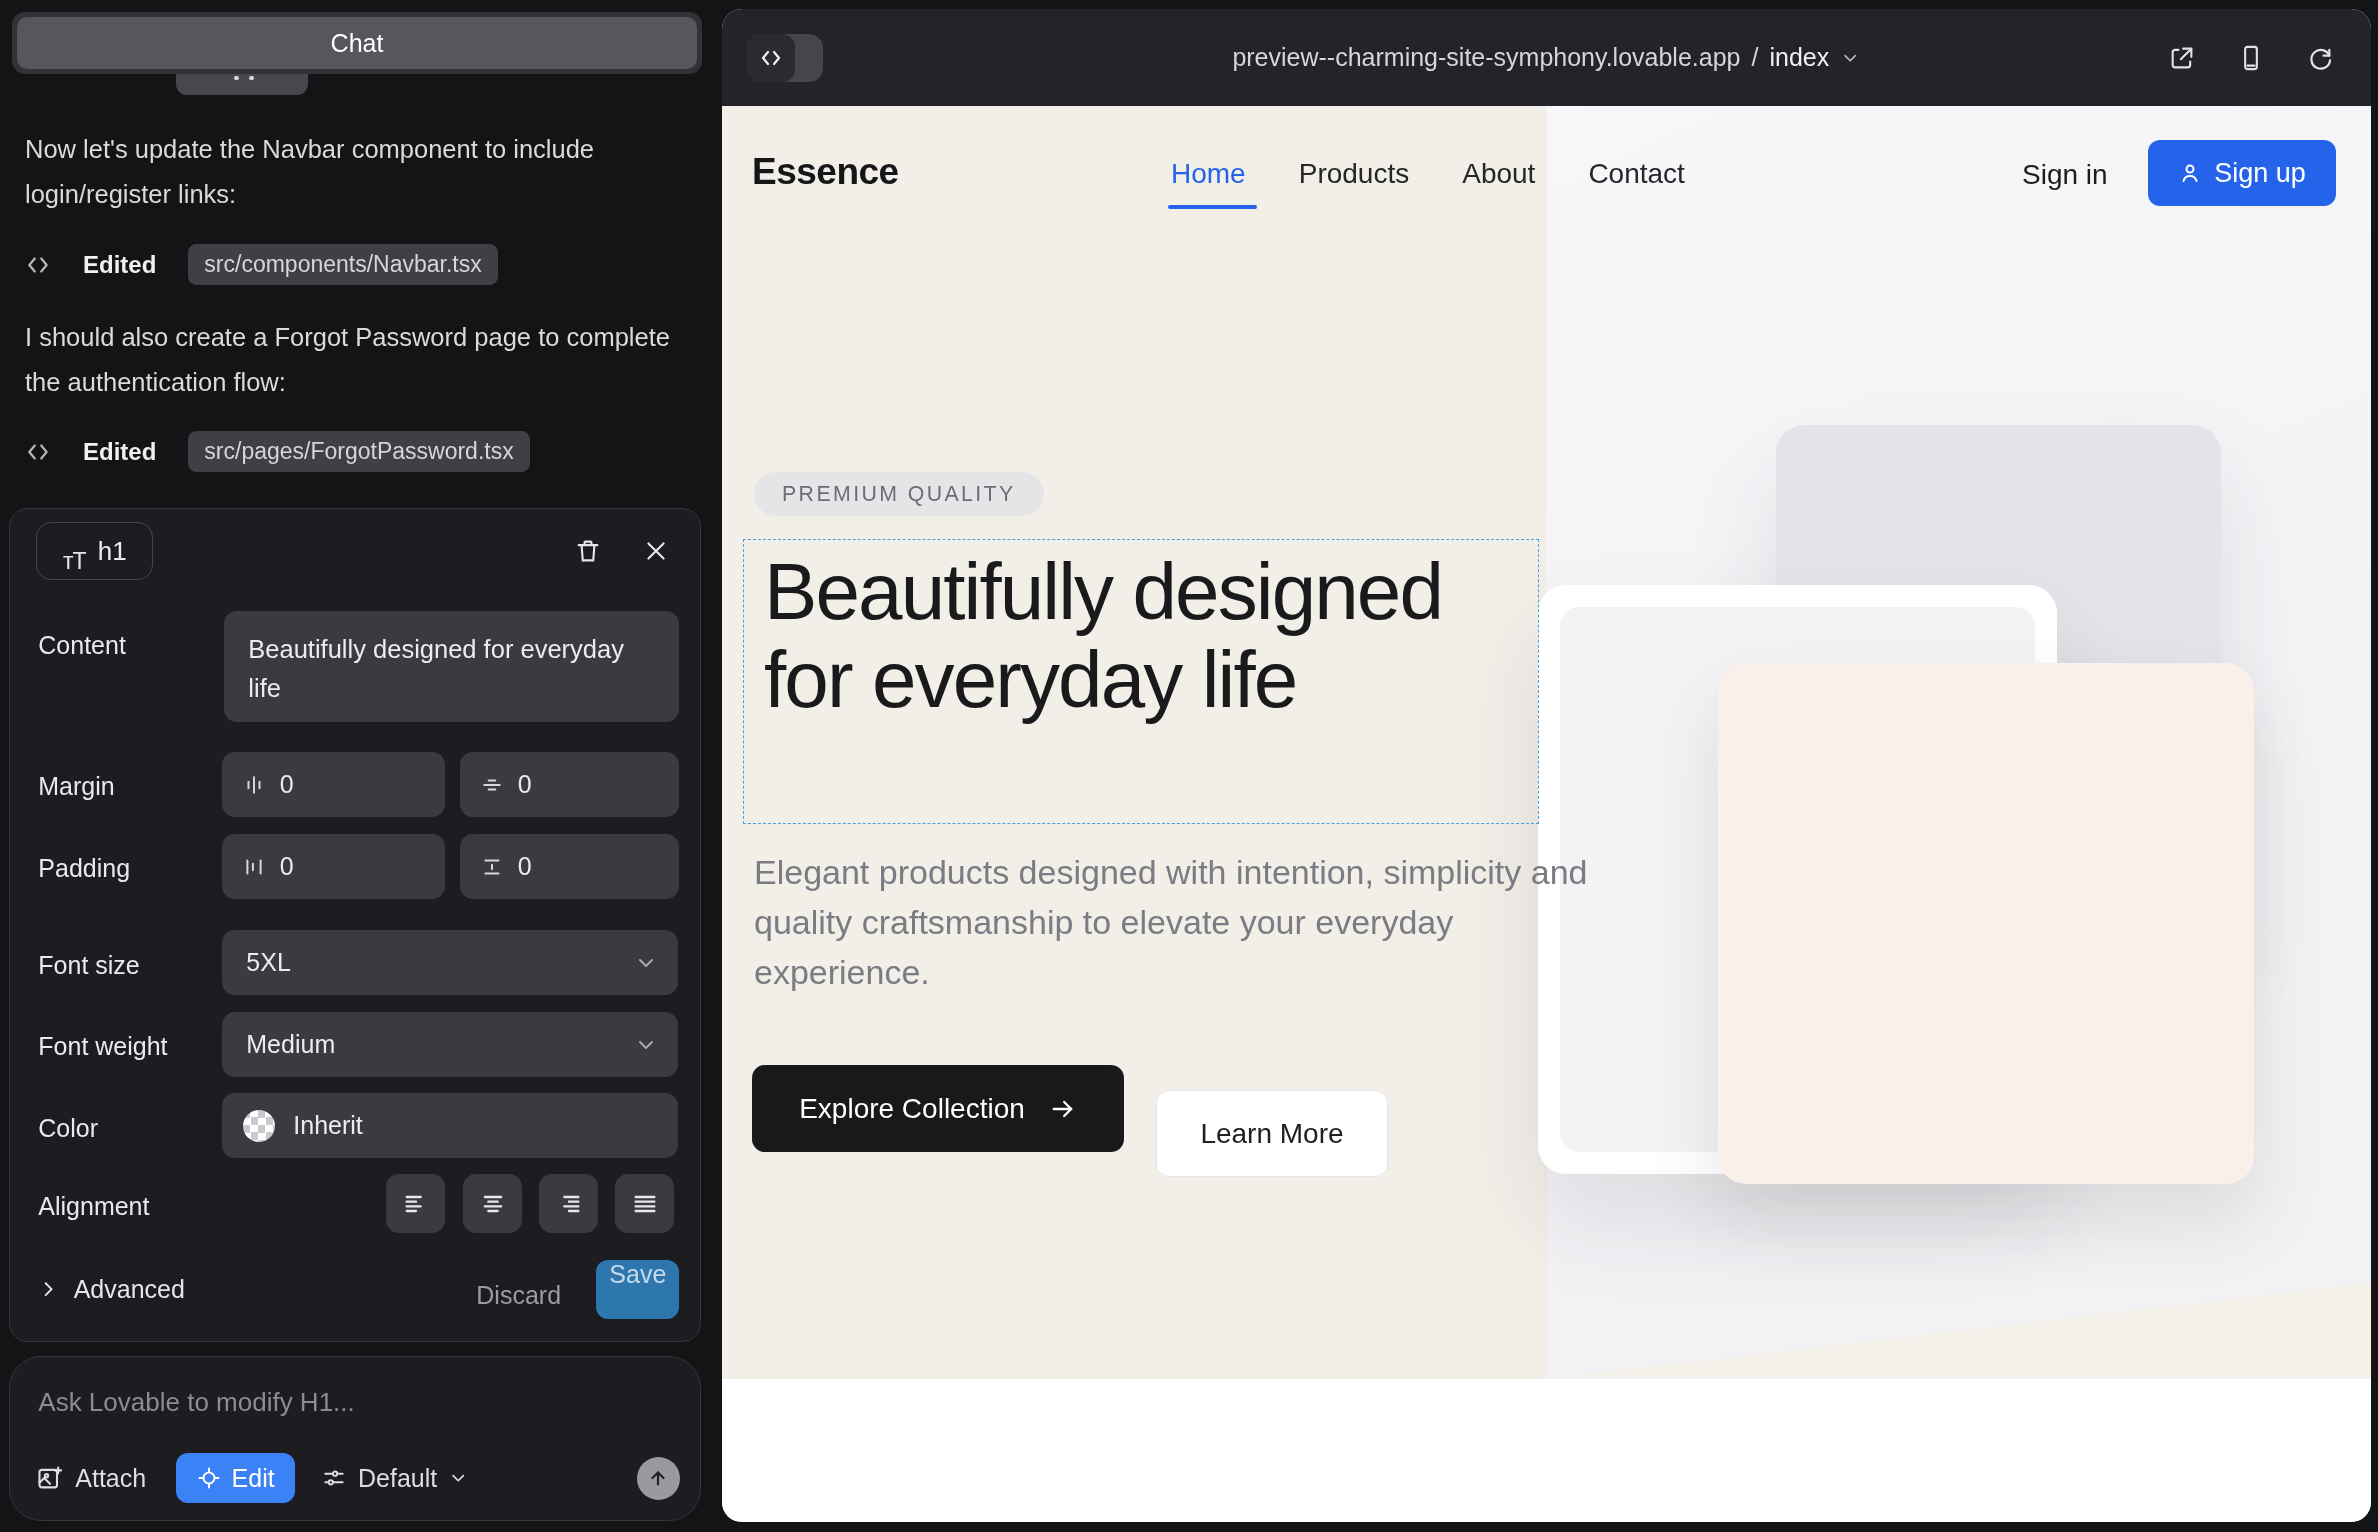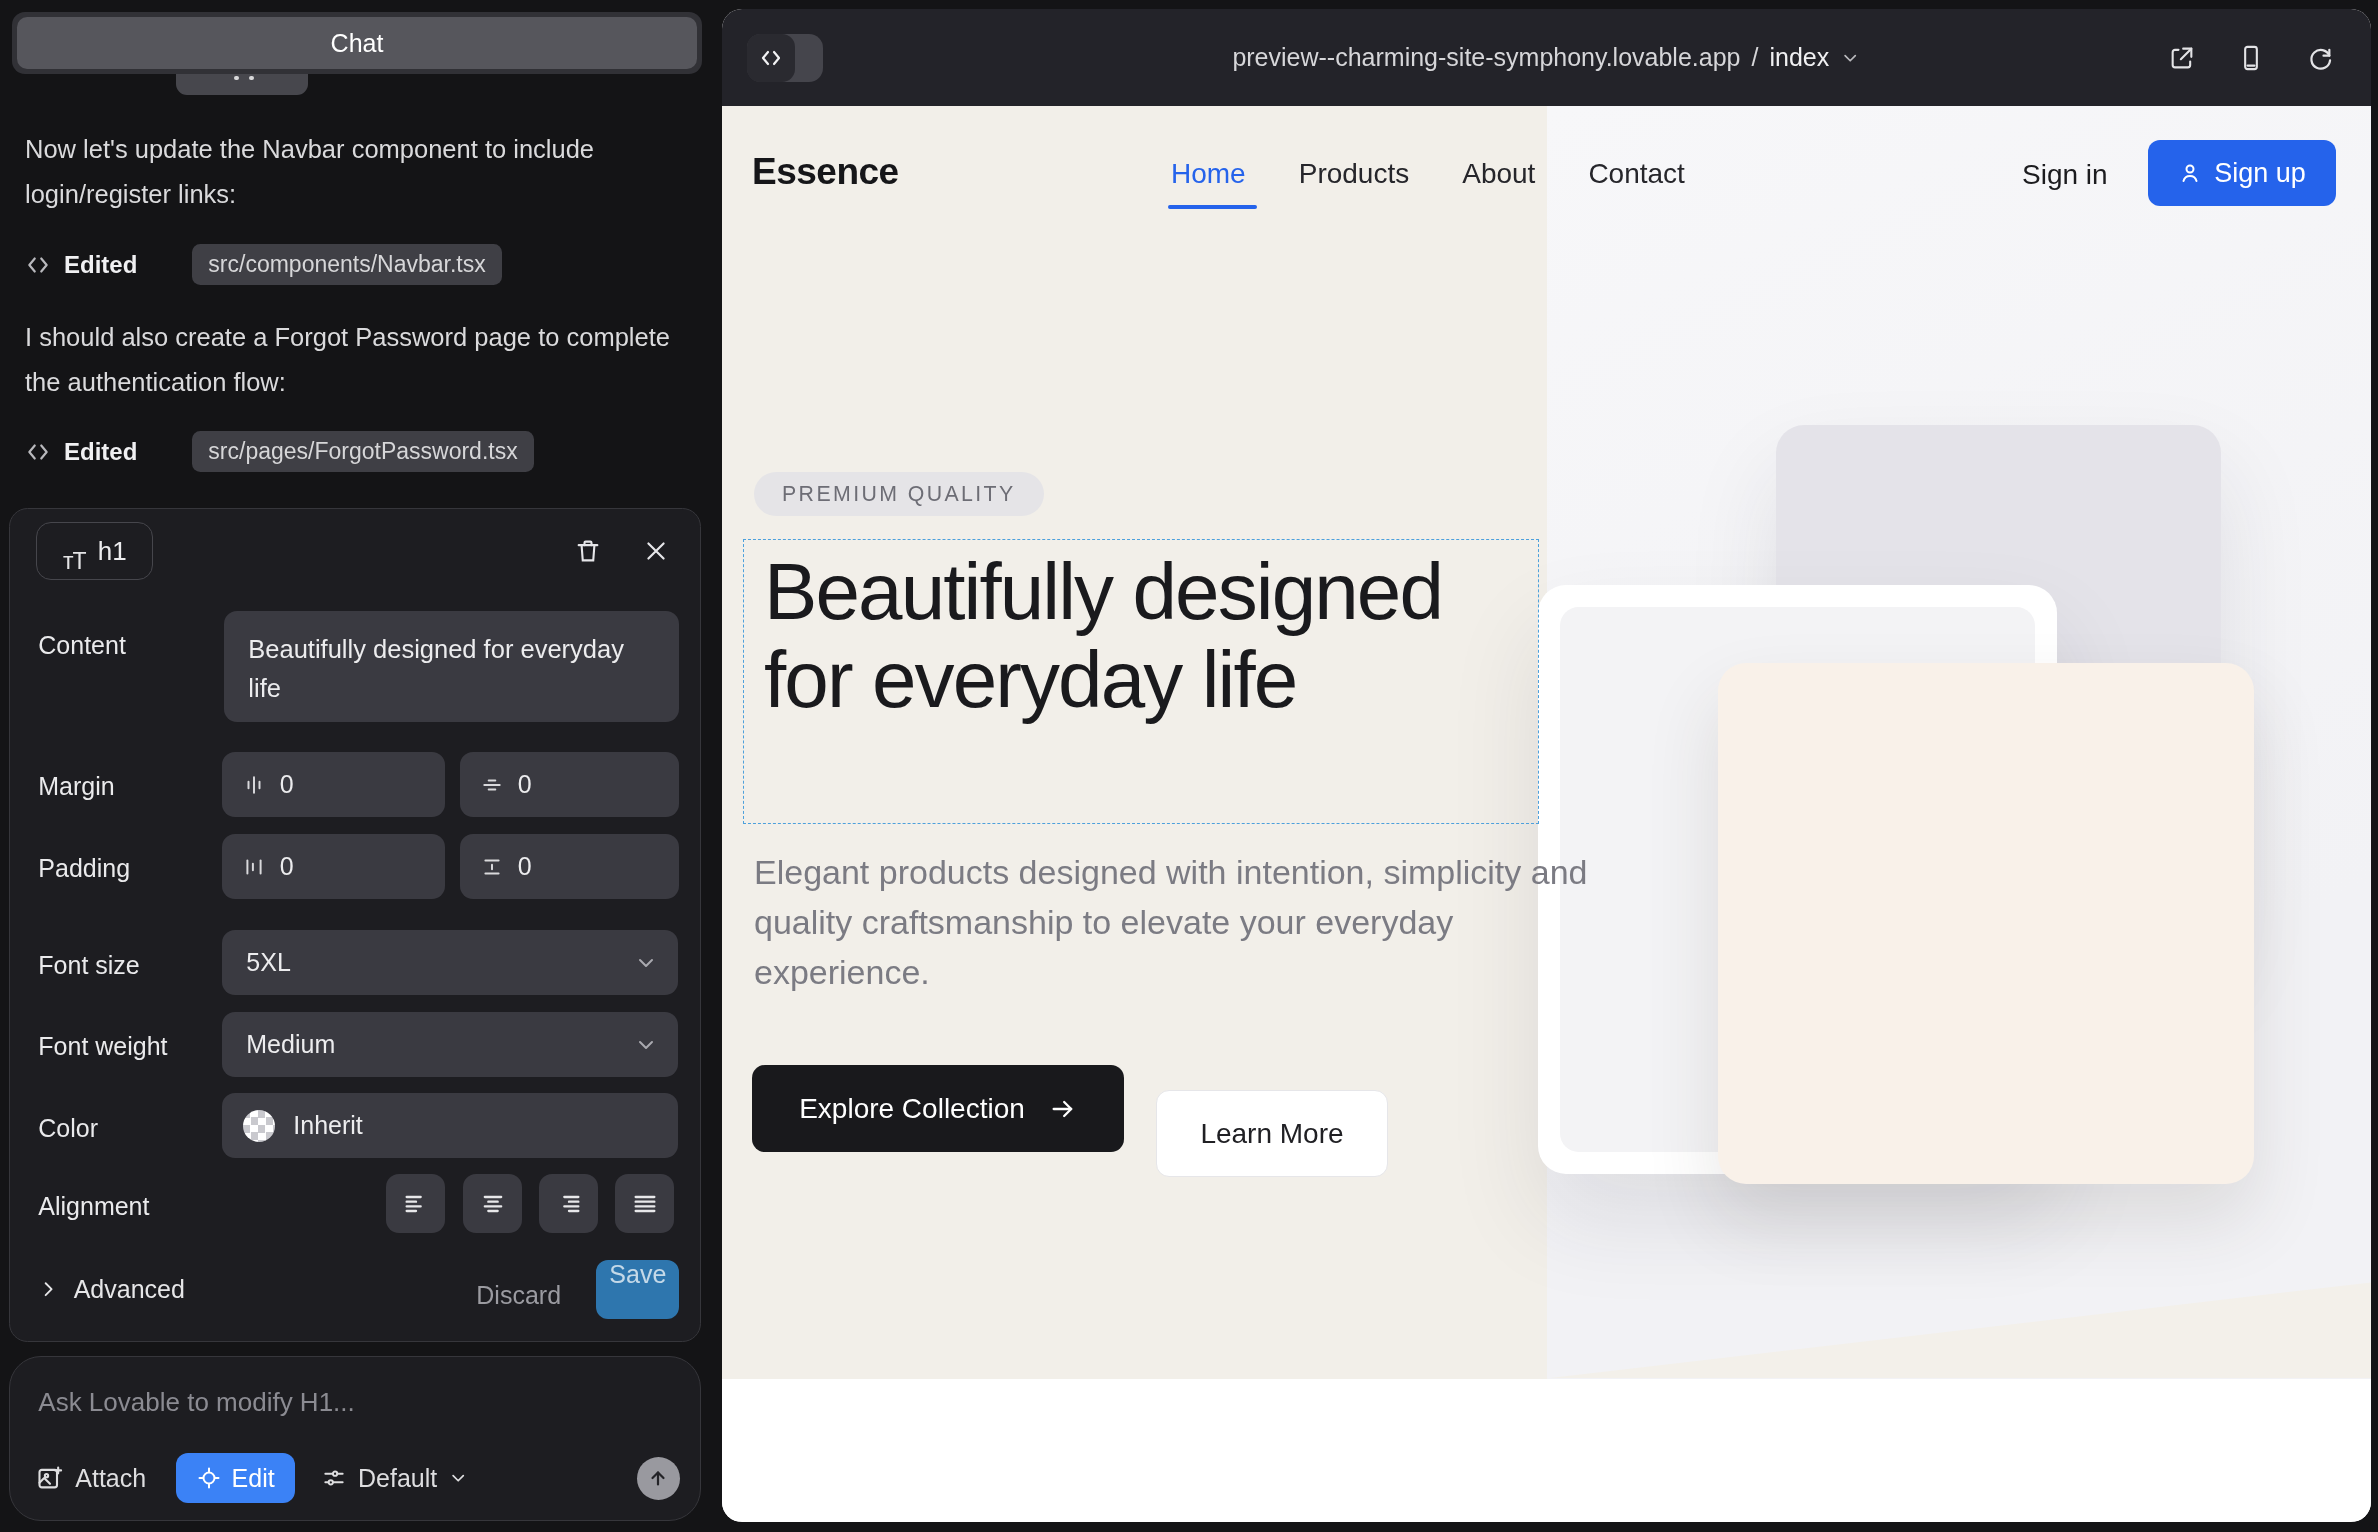--- a/index.html
+++ b/index.html
@@ -16,25 +16,25 @@
          font-size:25px; color:#cfcfd3; border-radius:10.2px; }
   .tab.active { background:#56565c; color:#ffffff; }
 
   .truncated-chip { position:absolute; left:176px; top:74px; width:132px; height:21.3px;
                     background:#47474d; border-radius:0 0 11px 11px; }
   .truncated-chip .dots { position:absolute; left:58px; top:1.9px; width:4.6px; height:4.6px;
                           background:#d8d8da; border-radius:50%; box-shadow:15px 0 0 #d8d8da; }
 
   .chat-msg { position:absolute; left:25px; width:660px; font-size:25.5px; line-height:45px;
               color:#dadadc; }
-  .edit-row { position:absolute; left:25px; height:43px; display:flex; align-items:center; gap:13px; }
+  .edit-row { position:absolute; left:25px; height:43px; display:flex; align-items:center; gap:32px; }
   .edit-row .code-ic { color:#b9b9bd; }
   .edit-label { font-size:24px; font-weight:700; color:#f0f0f2; }
   .file-chip { background:#3f3f45; border-radius:8.3px; padding:7.4px 16px;
-               font-size:23px; color:#d6d6d8;margin-left:42px; }
+               font-size:23px; color:#d6d6d8; }
 
   
   .editor-card { position:absolute; left:9.3px; top:508px; width:692px; height:834px;
                  background:#1d1d21; border:1.9px solid #36363b; border-radius:18.6px; }
   .tag-pill { position:absolute; left:26px; top:13px; width:117px; height:58px;
               border:1.9px solid #46464c; border-radius:15px; display:flex; align-items:center;
               justify-content:center; gap:12px; color:#ececee; }
   .tag-pill .tt { font-size:23px; color:#e4e4e6; letter-spacing:-0.9px;margin-top:20px; }
   .tag-pill .tagname { font-size:26px; }
   .icon-btn { position:absolute; width:41px; height:41px; display:flex; align-items:center;

